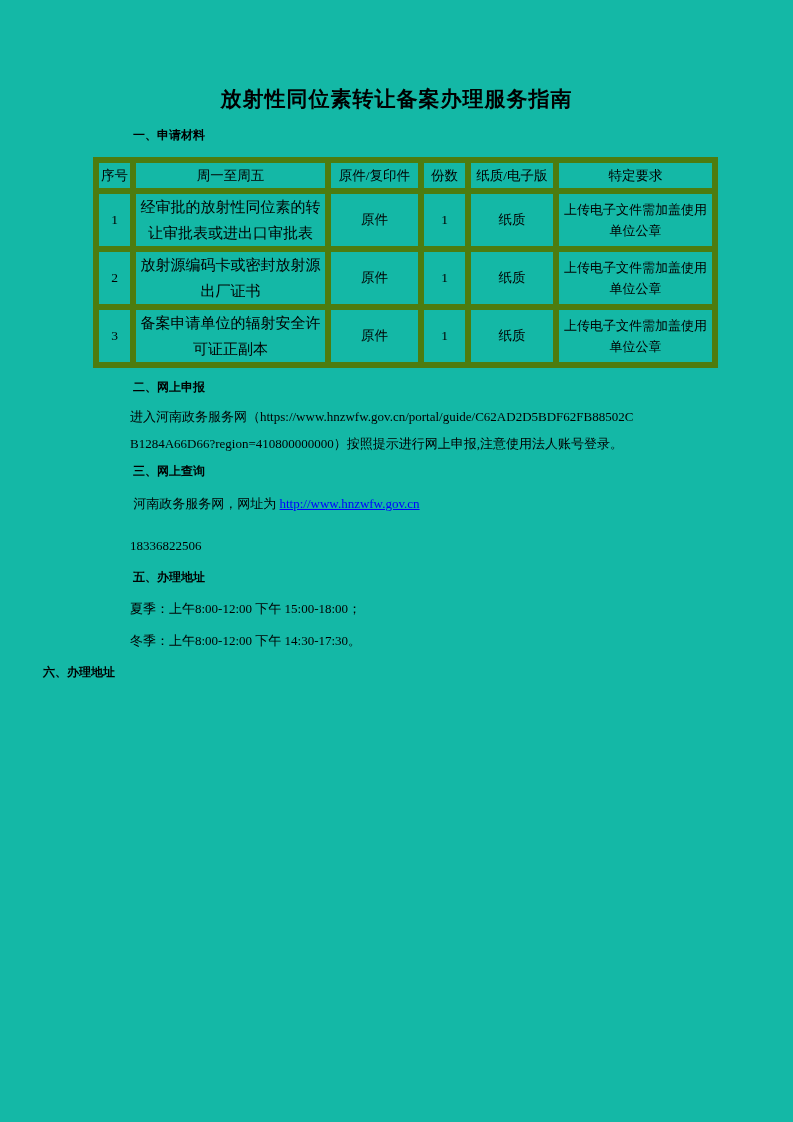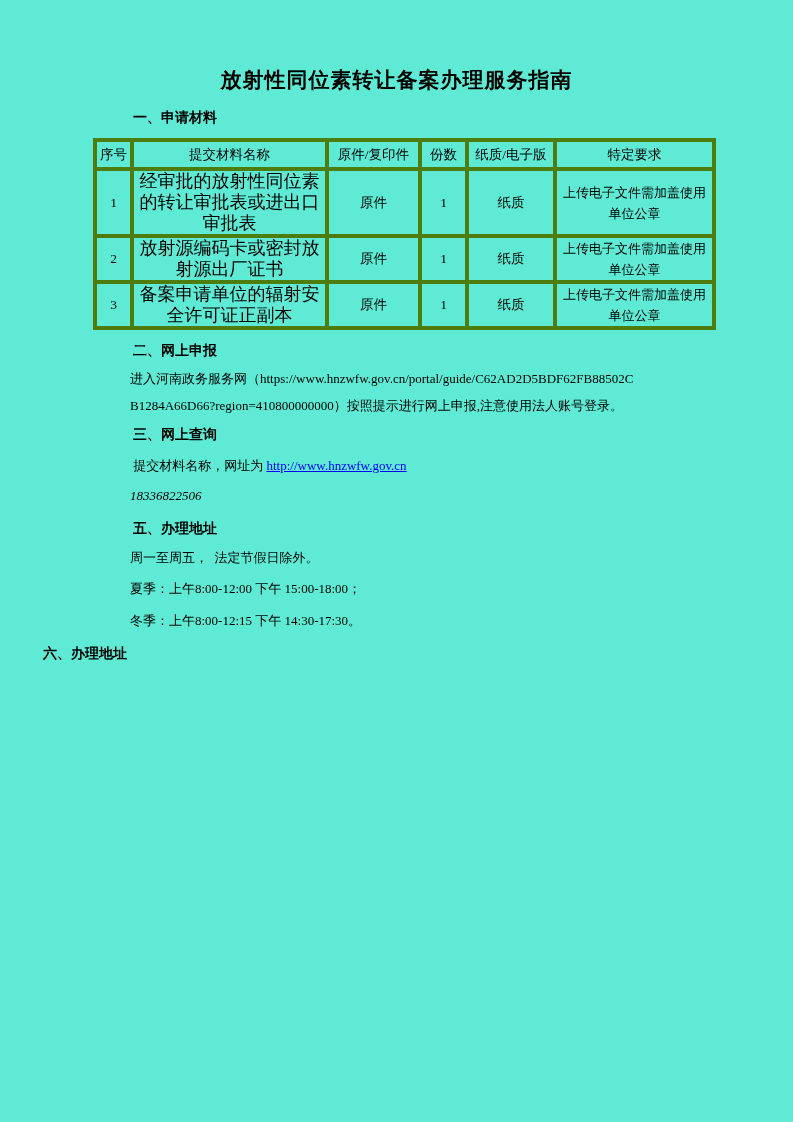--- a/index.html
+++ b/index.html
@@ -1,85 +1,85 @@
 <!DOCTYPE html>
 <html lang="zh"><head>
 <meta charset="utf-8">
 <style>
   html, body { margin:0; padding:0; background:#ffffff; }
   .page {
     position:relative;
     width:793px; height:1122px;
     box-sizing:border-box;
-    padding-top:65px;
-    background:#5eead4;
+    padding-top:84px;
+    background:#14b8a6;
     color:#000000;
     font-family:"Liberation Serif", serif;
     overflow:hidden;
   }
   .title {
     margin:0;
     text-align:center;
     font-family:"Liberation Sans", sans-serif;
     font-weight:bold;
     font-size:21px;
     line-height:29px;
     letter-spacing:1px;
   }
   .heading {
-    font-family:Liberation Sans, sans-serif;
+    font-family:Liberation Mono, monospace;
     font-weight:bold;
-    font-size:14px;
+    font-size:12px;
     line-height:22px;
     margin:0 0 0 133px;
     white-space:pre;
   }
   .bodyline {
     font-size:13px;
     line-height:22px;
     margin:0 0 0 130px;
     white-space:pre;
   }
   .h-materials   { margin-top:12px; }
   .h-declare     { margin-top:9px;  }
   .para1         { margin-top:4px;  line-height:27px; }
   .para2         { margin-top:0;    line-height:27px; }
   .h-inquiry     { margin-top:4px;  }
   .inquiry-line  { margin-top:10px; }
   .h-phone       { margin-top:10px; }
-  .phone-line    { margin-top:8px;font-style:italic;  }
+  .phone-line    { margin-top:20px;  }
   .h-hours       { margin-top:10px; }
   .hours-line1   { margin-top:8px;  }
   .hours-line2   { margin-top:9px;  }
   .hours-line3   { margin-top:10px; }
   .h-address     { margin-top:10px;margin-left:43px; }
   .address-line  { margin-top:9px;  }
 
   table.materials {
     margin:10px 0 0 93px;
     border-collapse:collapse;
     table-layout:fixed;
     width:619px;
     font-size:13.5px;
   }
   table.materials th, table.materials td {
-    border:4px solid #4d7c0f;
+    border:6px solid #4d7c0f;
     font-weight:normal;
     padding:0;
     text-align:center;
     vertical-align:middle;
     overflow:hidden;
   }
   table.materials th { height:25px; }
   table.materials td { height:42px; }
   td.c-name {
     text-align:left;
     padding:2px 8px;
-    font-size:18px;
-    line-height:21px;
+    font-size:15px;
+    line-height:26px;
   }
   td.c-req {
     text-align:left;
     padding:2px 4px 2px 8px;
     font-size:13px;
     line-height:21px;
   }
   a.link {
     color:#0000FF;
     text-decoration:underline;
@@ -100,21 +100,21 @@
       <col style="width:37px">
         <col style="width:195px">
         <col style="width:93px">
       <col style="width:47px">
         <col style="width:88px">
         <col style="width:159px">
     </colgroup>
     <thead>
       <tr>
         <th>序号</th>
-        <th>提交材料名称</th>
+        <th>周一至周五</th>
         <th>原件/复印件</th>
         <th>份数</th>
         <th>纸质/电子版</th>
         <th>特定要求</th>
       </tr>
     </thead>
     <tbody>
       <tr>
         <td class="c-no">1</td>
         <td class="c-name">经审批的放射性同位素的转让审批表或进出口审批表</td>
@@ -140,24 +140,23 @@
         <td class="c-req">上传电子文件需加盖使用单位公章</td>
       </tr>
     </tbody>
   </table>
 
   <div class="heading h-declare">二、网上申报</div>
   <div class="bodyline para1">进入河南政务服务网（https://www.hnzwfw.gov.cn/portal/guide/C62AD2D5BDF62FB88502C</div>
   <div class="bodyline para2">B1284A66D66?region=410800000000）按照提示进行网上申报,注意使用法人账号登录。</div>
 
   <div class="heading h-inquiry">三、网上查询</div>
-  <div class="bodyline inquiry-line"><span> 提交材料名称，网址为 </span><a class="link">http://www.hnzwfw.gov.cn</a></div>
+  <div class="bodyline inquiry-line"><span> 河南政务服务网，网址为 </span><a class="link">http://www.hnzwfw.gov.cn</a></div>
 
   <div class="bodyline phone-line">18336822506</div>
 
   <div class="heading h-hours">五、办理地址</div>
-  <div class="bodyline hours-line1">周一至周五，  法定节假日除外。</div>
   <div class="bodyline hours-line2">夏季：上午8:00-12:00 下午 15:00-18:00；</div>
-  <div class="bodyline hours-line3">冬季：上午8:00-12:15 下午 14:30-17:30。</div>
+  <div class="bodyline hours-line3">冬季：上午8:00-12:00 下午 14:30-17:30。</div>
 
   <div class="heading h-address">六、办理地址</div>
 
 </div>
 
 </body></html>

